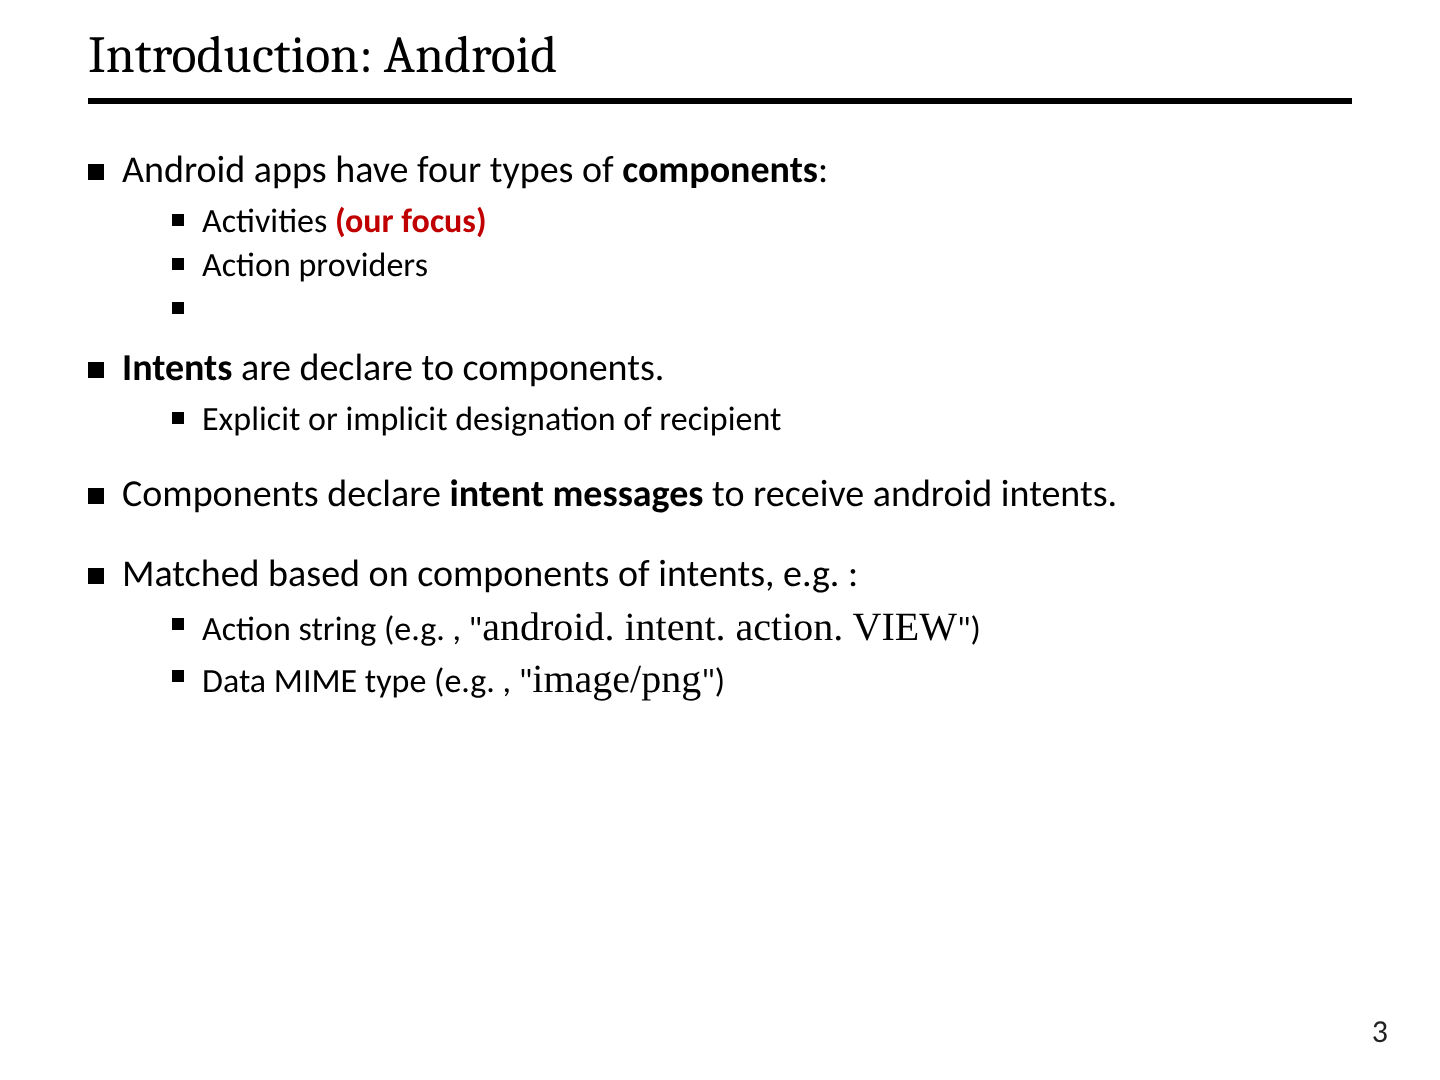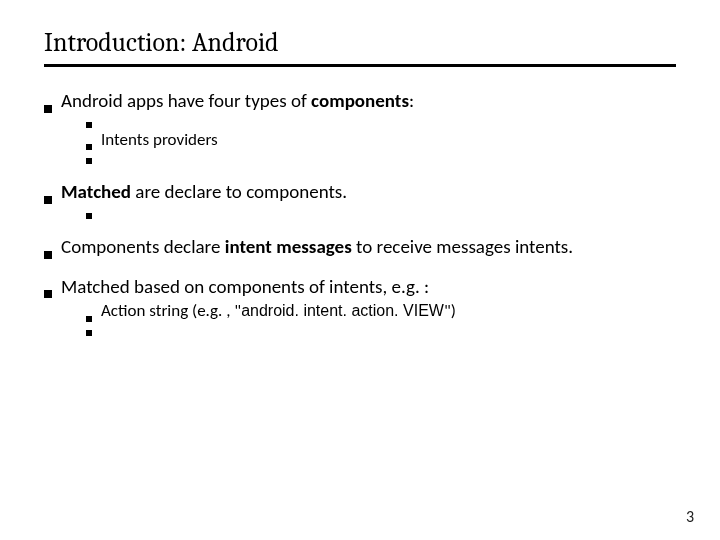--- a/index.html
+++ b/index.html
@@ -7,36 +7,36 @@
     padding: 0;
     width: 720px;
     height: 540px;
     font-family: Calibri, "Segoe UI", Arial, sans-serif;
     background: #fff;
     color: #000;
     position: relative;
     box-sizing: border-box;
   }
   .slide {
-    padding: 28px 44px 0 44px;
+    padding: 13px 44px 0 44px;
   }
   .title {
     font-family: "Cambria", "Times New Roman", serif;
     font-size: 26px;
     font-weight: 500;
     margin: 0 0 6px 0;
   }
   .title-rule {
     border: none;
     border-top: 3px solid #000;
     margin: 0 0 22px 0;
   }
   .bullet {
     display: flex;
-    align-items: flex-end;
+    align-items: flex-start;
     line-height: 1.25;
   }
   .sq {
     display: inline-block;
     width: 7px;
     height: 7px;
     background: #000;
     margin-right: 9px;
     margin-top: 7px;
     flex: 0 0 auto;
@@ -59,21 +59,21 @@
   .lvl2 .sq {
     width: 6px;
     height: 6px;
     margin-top: 7px;
   }
   .group {
     margin-bottom: 16px;
   }
   .bold { font-weight: 700; }
   .red { color: #c00000; font-weight: 700; }
-  .mono { font-family: Liberation Sans, sans-serif; font-size: 16px; }
+  .mono { font-family: Liberation Serif, serif; font-size: 20px; }
   .pagenum {
     position: absolute;
     bottom: 14px;
     right: 26px;
     font-size: 16px;
     color: #222;
   }
 </style>
 </head>
 <body>
@@ -84,61 +84,68 @@
 
   <div class="group">
     <div class="bullet lvl1">
       <span class="sq"></span>
       <span>
         <span>Android apps have four types of </span><span class="bold">components</span><span>:</span>
       </span>
     </div>
     <div class="bullet lvl2">
       <span class="sq"></span>
+      <span>
+        <span>Activities </span><span class="red">(our focus)</span>
+      </span>
     </div>
     <div class="bullet lvl2">
       <span class="sq"></span>
-      <span>Intents providers</span>
+      <span>Action providers</span>
     </div>
     <div class="bullet lvl2">
       <span class="sq"></span>
     </div>
   </div>
 
   <div class="group">
     <div class="bullet lvl1">
       <span class="sq"></span>
       <span>
-        <span class="bold">Matched</span><span> are declare to components.</span>
+        <span class="bold">Intents</span><span> are declare to components.</span>
       </span>
     </div>
     <div class="bullet lvl2">
       <span class="sq"></span>
+      <span>Explicit or implicit designation of recipient</span>
     </div>
   </div>
 
   <div class="group">
     <div class="bullet lvl1">
       <span class="sq"></span>
       <span>
-        <span>Components declare </span><span class="bold">intent messages</span><span> to receive messages intents.</span>
+        <span>Components declare </span><span class="bold">intent messages</span><span> to receive android intents.</span>
       </span>
     </div>
   </div>
 
   <div class="group">
     <div class="bullet lvl1">
       <span class="sq"></span>
       <span>Matched based on components of intents, e.g. :</span>
     </div>
     <div class="bullet lvl2">
       <span class="sq"></span>
       <span>
         <span>Action string (e.g. , "</span><span class="mono">android. intent. action. VIEW</span><span>")</span>
       </span>
     </div>
     <div class="bullet lvl2">
       <span class="sq"></span>
+      <span>
+        <span>Data MIME type (e.g. , "</span><span class="mono">image/png</span><span>")</span>
+      </span>
     </div>
   </div>
 </div>
 
 <div class="pagenum">3</div>
 
 </body></html>

